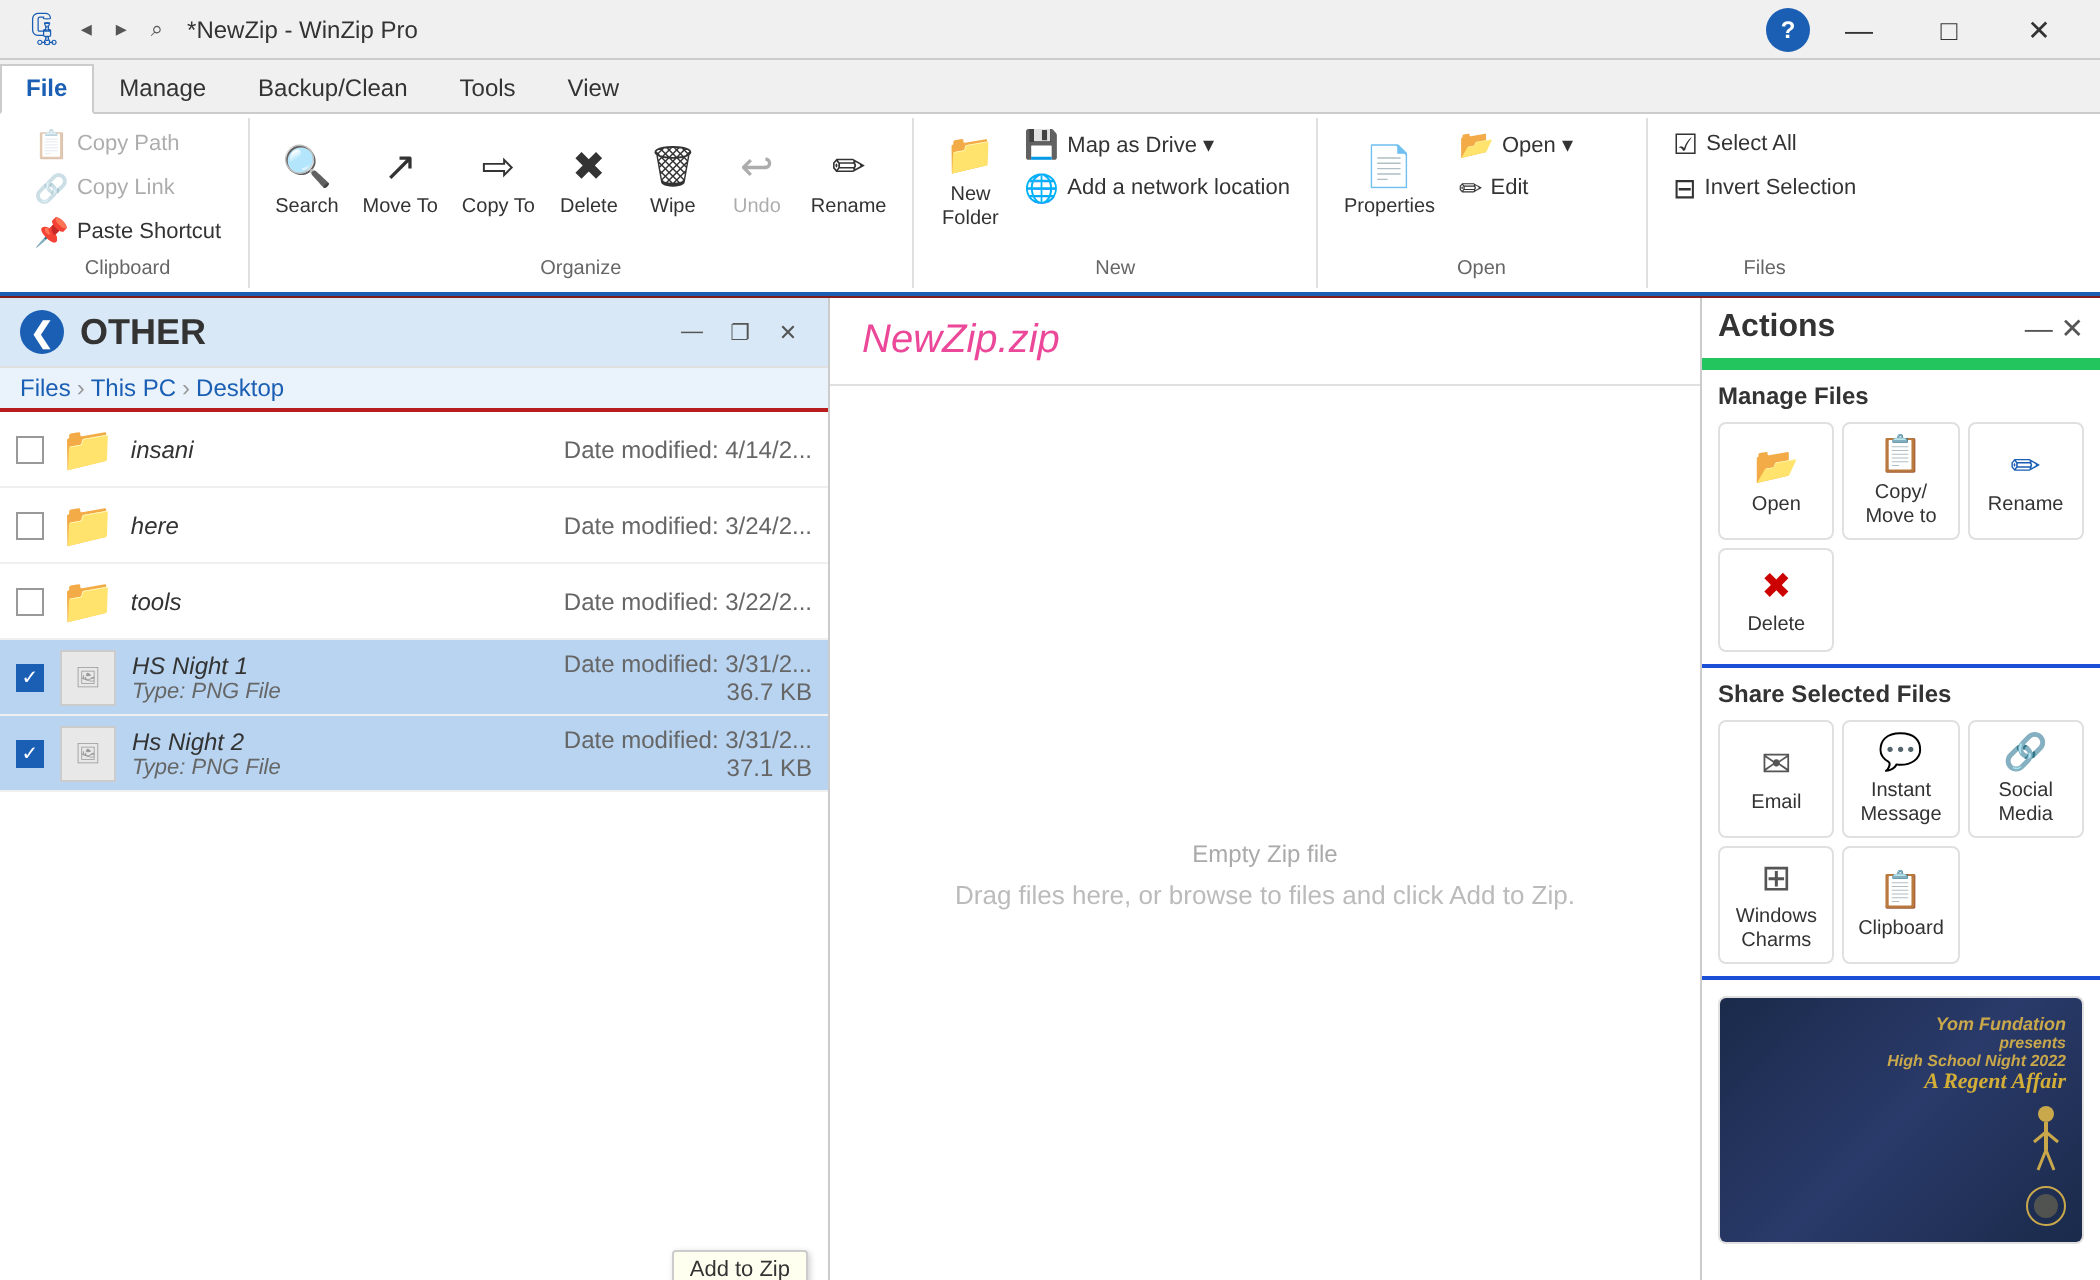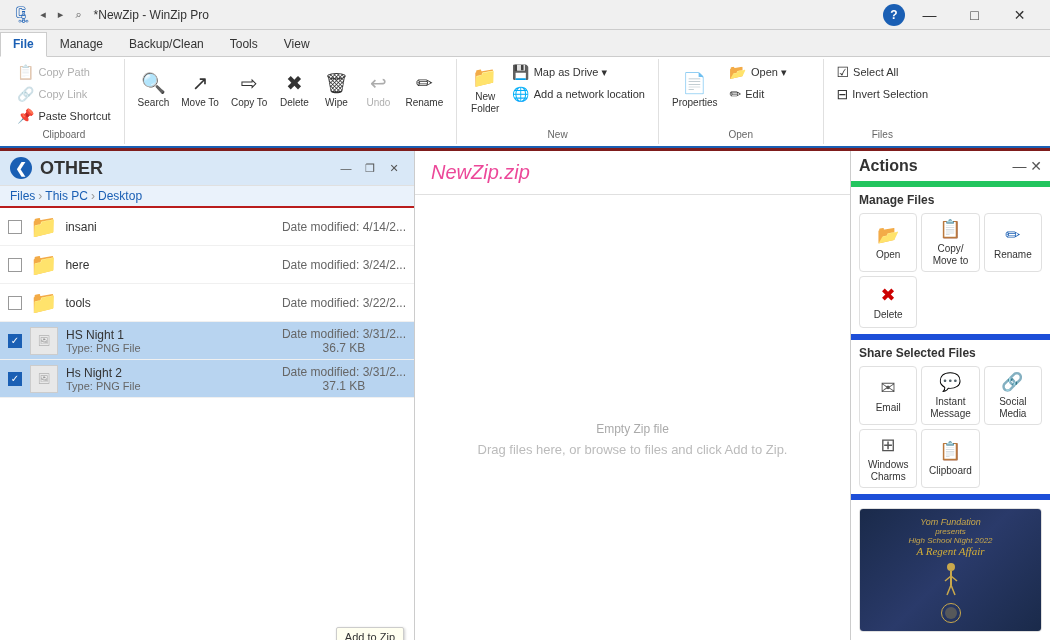--- a/index.html
+++ b/index.html
@@ -18,21 +18,21 @@
     .title-bar-left { display: flex; align-items: center; gap: 4px; }
     .title-bar-title { font-size: 12px; color: #333; }
     .title-bar-controls { display: flex; gap: 0; }
     .title-ctrl-btn {
       width: 45px; height: 30px;
       display: flex; align-items: center; justify-content: center;
       cursor: pointer; font-size: 14px; color: #333;
     }
 
     
-    .ribbon { background: #f0f0f0; border-bottom: 3px solid #7f1d1d; }
+    .ribbon { background: #f0f0f0; border-bottom: 1px solid #7f1d1d; }
     .ribbon-tabs { display: flex; height: 26px; }
     .ribbon-tab {
       padding: 4px 12px;
       font-size: 12px;
       cursor: pointer;
       color: #333;
       border: 1px solid transparent;
       border-bottom: none;
       margin-top: 2px;
     }
@@ -172,24 +172,24 @@
     .file-item-checkbox {
       width: 14px; height: 14px;
       border: 1px solid #999;
       margin-right: 8px;
       flex-shrink: 0;
       background: white;
       display: flex; align-items: center; justify-content: center;
     }
     .file-item-checkbox.checked { background: #1a5fb4; border-color: #1a5fb4; }
     .file-item-icon { font-size: 22px; margin-right: 8px; flex-shrink: 0; }
-    .file-item-info { flex: 1; }
+    .file-item-info { flex: 1; font-style: italic; }
     .file-item-name { font-size: 12px; color: #333; font-weight: 500; }
     .file-item-type { font-size: 11px; color: #666; }
-    .file-item-meta { text-align: center; font-size: 11px; color: #666; }
+    .file-item-meta { text-align: right; font-size: 11px; color: #666; }
     .file-item-date { }
     .file-item-size { }
 
     
     .center-panel {
       flex: 1;
       background: white;
       display: flex;
       flex-direction: column;
       position: relative;
@@ -222,21 +222,21 @@
     .right-panel-header {
       display: flex;
       align-items: center;
       justify-content: space-between;
       padding: 6px 8px;
       border-bottom: 6px solid #22c55e;
     }
     .right-panel-title { font-size: 16px; font-weight: bold; color: #333; }
     .right-panel-close { cursor: pointer; font-size: 14px; color: #555; }
 
-    .actions-section { padding: 6px 8px; border-bottom: 6px solid #1d4ed8; }
+    .actions-section { padding: 6px 8px; border-bottom: 2px solid #1d4ed8; }
     .actions-section-title { font-size: 12px; font-weight: bold; color: #333; margin-bottom: 6px; }
     .actions-grid { display: grid; grid-template-columns: 1fr 1fr 1fr; gap: 4px; }
     .action-btn {
       display: flex; flex-direction: column; align-items: center; justify-content: center;
       padding: 4px 2px;
       border: 1px solid #e0e0e0;
       border-radius: 4px;
       cursor: pointer;
       min-height: 52px;
       background: white;
@@ -362,20 +362,21 @@
         </div>
         <div class="ribbon-btn disabled">
           <span class="ribbon-btn-icon">↩</span>
           <span class="ribbon-btn-label">Undo</span>
         </div>
         <div class="ribbon-btn">
           <span class="ribbon-btn-icon">✏</span>
           <span class="ribbon-btn-label">Rename</span>
         </div>
       </div>
+      <div class="ribbon-group-label">Organize</div>
     </div>
 
     <div class="ribbon-group">
       <div class="ribbon-group-content">
         <div class="ribbon-btn">
           <span class="ribbon-btn-icon">📁</span>
           <span class="ribbon-btn-label">New<br>Folder</span>
         </div>
         <div style="display:flex; flex-direction:column; gap:0; justify-content:center;">
           <div class="ribbon-btn-small">
@@ -576,21 +577,21 @@
           <span class="action-btn-label">Windows<br>Charms</span>
         </div>
         <div class="action-btn">
           <span class="action-btn-icon">📋</span>
           <span class="action-btn-label">Clipboard</span>
         </div>
       </div>
     </div>
 
     <div class="thumbnail-area">
-      <div style="background: linear-gradient(135deg, #1a2a4a 0%, #2a3a6a 50%, #1a2a4a 100%); width:100%; padding:8px; text-align:center; min-height:80px; display:flex; flex-direction:column; align-items:center; justify-content:center;">
+      <div style="background: linear-gradient(135deg, #1a2a4a 0%, #2a3a6a 50%, #1a2a4a 100%); width:100%; padding:8px; text-align:center; min-height:80px; display:flex; flex-direction:column; align-items:flex-end; justify-content:center;font-weight:bold;">
         <div style="color:#c9a84c; font-size:9px; font-style:italic;">Yom Fundation</div>
         <div style="color:#c9a84c; font-size:8px; font-style:italic;">presents</div>
         <div style="color:#c9a84c; font-size:8px; font-style:italic;">High School Night 2022</div>
         <div style="color:#d4af37; font-size:11px; font-family:serif; font-style:italic;">A Regent Affair</div>
         <div style="margin-top:4px;">
           <svg width="20" height="35" viewBox="0 0 20 35">
             <circle cx="10" cy="6" r="4" fill="#c9a84c"></circle>
             <line x1="10" y1="10" x2="10" y2="24" stroke="#c9a84c" stroke-width="2"></line>
             <line x1="10" y1="15" x2="4" y2="20" stroke="#c9a84c" stroke-width="1.5"></line>
             <line x1="10" y1="15" x2="16" y2="20" stroke="#c9a84c" stroke-width="1.5"></line>

